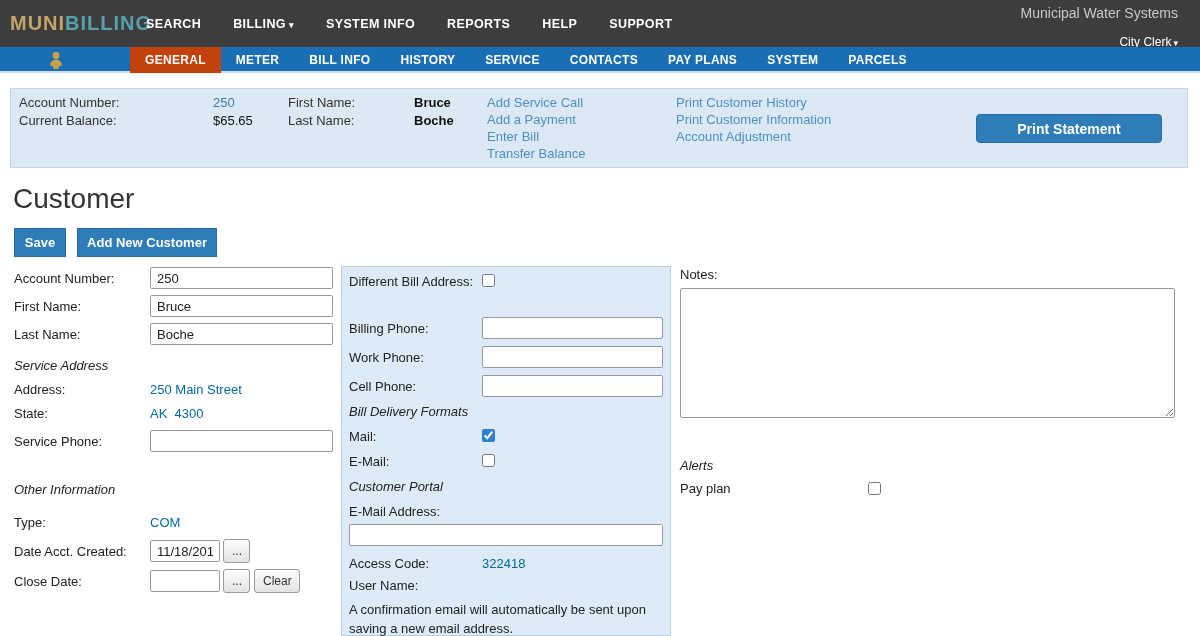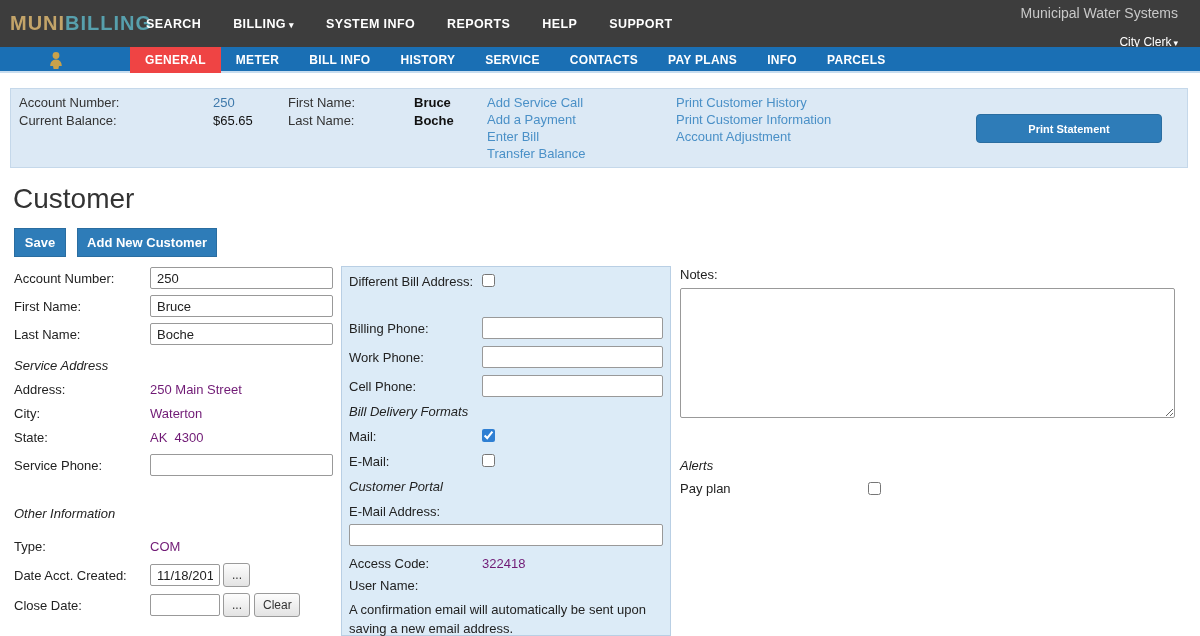--- a/index.html
+++ b/index.html
@@ -22,32 +22,32 @@
   .top-right { position:absolute; right:22px; top:5px; text-align:right; }
   .org-name { color:#c9c9c9; font-size:14px; }
   .user-menu { color:#fff; font-size:12px; margin-top:14px; cursor:pointer; }
   .user-menu .caret { font-size:9px; margin-left:2px; }
 
   
   .subnav { position:absolute; top:47px; left:0; width:1200px; height:26px; background:#1a6fb4; border-bottom:2px solid #c8ddef; }
   .person-icon { position:absolute; left:48px; top:4px; width:16px; height:18px; }
   .tabs { position:absolute; left:130px; top:0; height:26px; display:flex; }
   .tab { padding:0 15px; line-height:26px; color:#fff; font-size:12px; font-weight:bold; letter-spacing:.3px; cursor:pointer; white-space:nowrap; }
-  .tab.active { background:#ef4444; }
+  .tab.active { background:#c2410c; }
 
   
   .summary-box { position:absolute; left:10px; top:88px; width:1178px; height:80px; background:#dce9f5; border:1px solid #c5d8ea; font-size:13px; }
   .sb-label { position:absolute; color:#333; }
   .sb-value-link { position:absolute; color:#3e79ab; cursor:pointer; }
   .sb-value { position:absolute; color:#111; }
   .sb-bold { font-weight:bold; }
   .sb-link { position:absolute; color:#4a90c7; cursor:pointer; }
   .print-statement-btn { position:absolute; left:965px; top:25px; width:186px; height:29px;
     background:#2e7cb8; border:1px solid #2a6da0; border-radius:4px;
-    color:#fff; font-size:11px; font-weight:bold; font-family:"Liberation Sans",sans-serif; cursor:pointer; }
+    color:#fff; font-size:14px; font-weight:bold; font-family:"Liberation Sans",sans-serif; cursor:pointer; }
 
   
   .page-title { position:absolute; left:13px; top:183px; font-size:28px; font-weight:500; color:#333; }
   .btn-blue { position:absolute; height:29px; background:#2e7cb8; border:1px solid #2a6da0; border-radius:0;
     color:#fff; font-size:13px; font-weight:bold; font-family:"Liberation Sans",sans-serif; cursor:pointer; }
   .save-btn { left:14px; top:228px; width:52px; }
   .add-new-btn { left:77px; top:228px; width:140px; }
 
   
   .form-row { display:flex; align-items:center; }
@@ -56,21 +56,21 @@
   input[type="text"] { height:22px; border:1px solid #999; border-radius:2px; padding:1px 6px;
     font-size:13px; font-family:"Liberation Sans",sans-serif; background:#fff; color:#222; }
   input[type="checkbox"] { width:13px; height:13px; accent-color:#2f7fd3; cursor:pointer; }
   .gray-btn { height:24px; background:linear-gradient(#fdfdfd,#e3e3e3); border:1px solid #9a9a9a;
     border-radius:3px; font-size:12px; color:#333; font-family:"Liberation Sans",sans-serif; cursor:pointer; padding:0 8px; }
 
   
   .left-col { position:absolute; left:14px; top:267px; width:322px; }
   .left-col .form-row { margin-bottom:6px; }
   .left-col input.wide { width:183px; }
-  .static-value { color:#701a75; }
+  .static-value { color:#0369a1; }
   .svc-header { margin:13px 0 9px 0; }
   .left-col .text-row { margin-bottom:9px; }
   .other-header { margin:30px 0 18px 0; }
   .date-input { width:70px; }
   .dots-btn { width:27px; margin-left:3px; }
   .clear-btn { width:46px; margin-left:4px; }
 
   
   .mid-panel { position:absolute; left:341px; top:266px; width:330px; height:370px;
     background:#dcebf7; border:1px solid #b9cfe4; padding:7px 0 0 7px; }
@@ -119,21 +119,21 @@
     <path d="M8 8.5 C4 8.5 2.2 11.5 2.2 15 L5 15 L5.6 18 L10.4 18 L11 15 L13.8 15 C13.8 11.5 12 8.5 8 8.5 Z" fill="#c9a24a"></path>
   </svg>
   <div class="tabs">
     <div class="tab active">GENERAL</div>
     <div class="tab">METER</div>
     <div class="tab">BILL INFO</div>
     <div class="tab">HISTORY</div>
     <div class="tab">SERVICE</div>
     <div class="tab">CONTACTS</div>
     <div class="tab">PAY PLANS</div>
-    <div class="tab">INFO</div>
+    <div class="tab">SYSTEM</div>
     <div class="tab">PARCELS</div>
   </div>
 </div>
 
 <div class="summary-box">
   <span class="sb-label" style="left:8px; top:6px;">Account Number:</span>
   <span class="sb-label" style="left:8px; top:24px;">Current Balance:</span>
   <a class="sb-value-link" style="left:202px; top:6px;">250</a>
   <span class="sb-value" style="left:202px; top:24px;">$65.65</span>
   <span class="sb-label" style="left:277px; top:6px;">First Name:</span>
@@ -168,24 +168,20 @@
     <input type="text" class="wide" value="Boche" style="">
   </div>
 
   <div class="section-header svc-header">Service Address</div>
 
   <div class="form-row text-row">
     <span class="form-label">Address:</span>
     <span class="static-value">250 Main Street</span>
   </div>
   <div class="form-row text-row">
-    <span class="form-label">City:</span>
-    <span class="static-value">Waterton</span>
-  </div>
-  <div class="form-row text-row">
     <span class="form-label">State:</span>
     <span class="static-value" style="white-space:pre;">AK  4300</span>
   </div>
   <div class="form-row">
     <span class="form-label">Service Phone:</span>
     <input type="text" class="wide" style="">
   </div>
 
   <div class="section-header other-header">Other Information</div>
 

